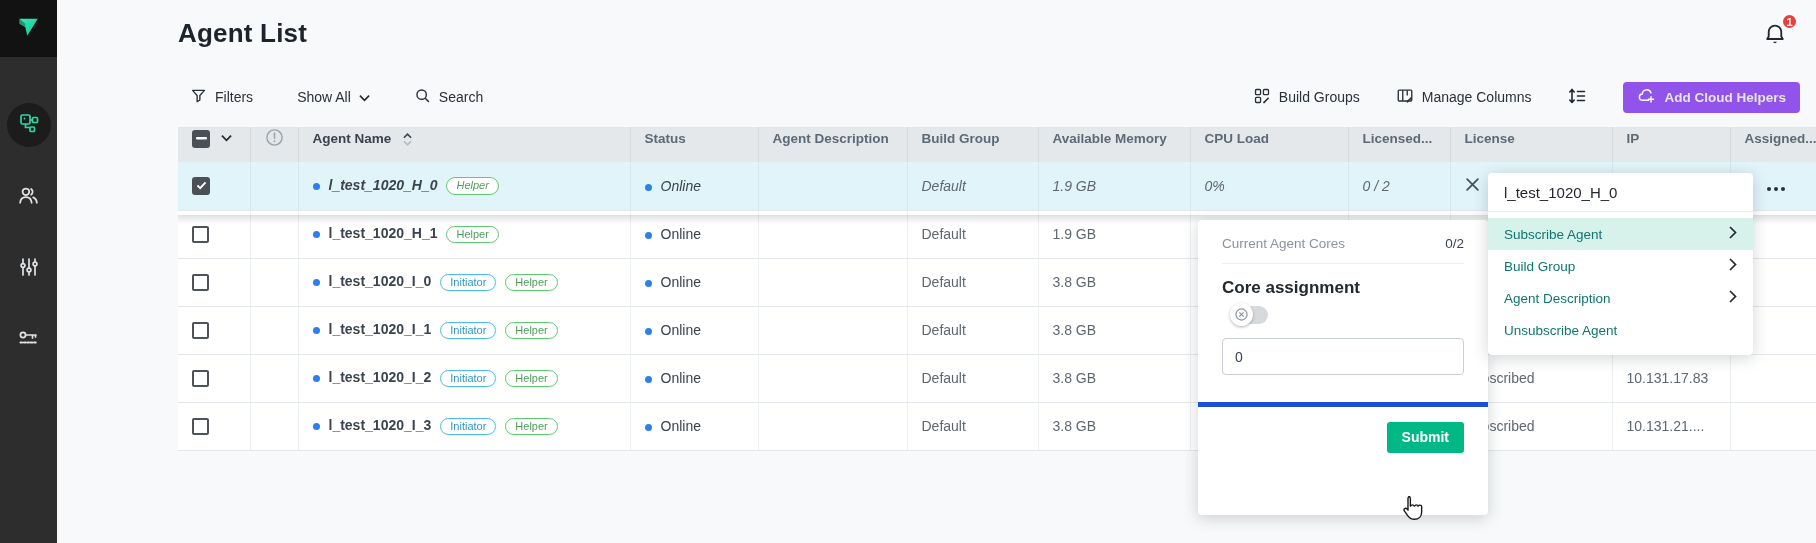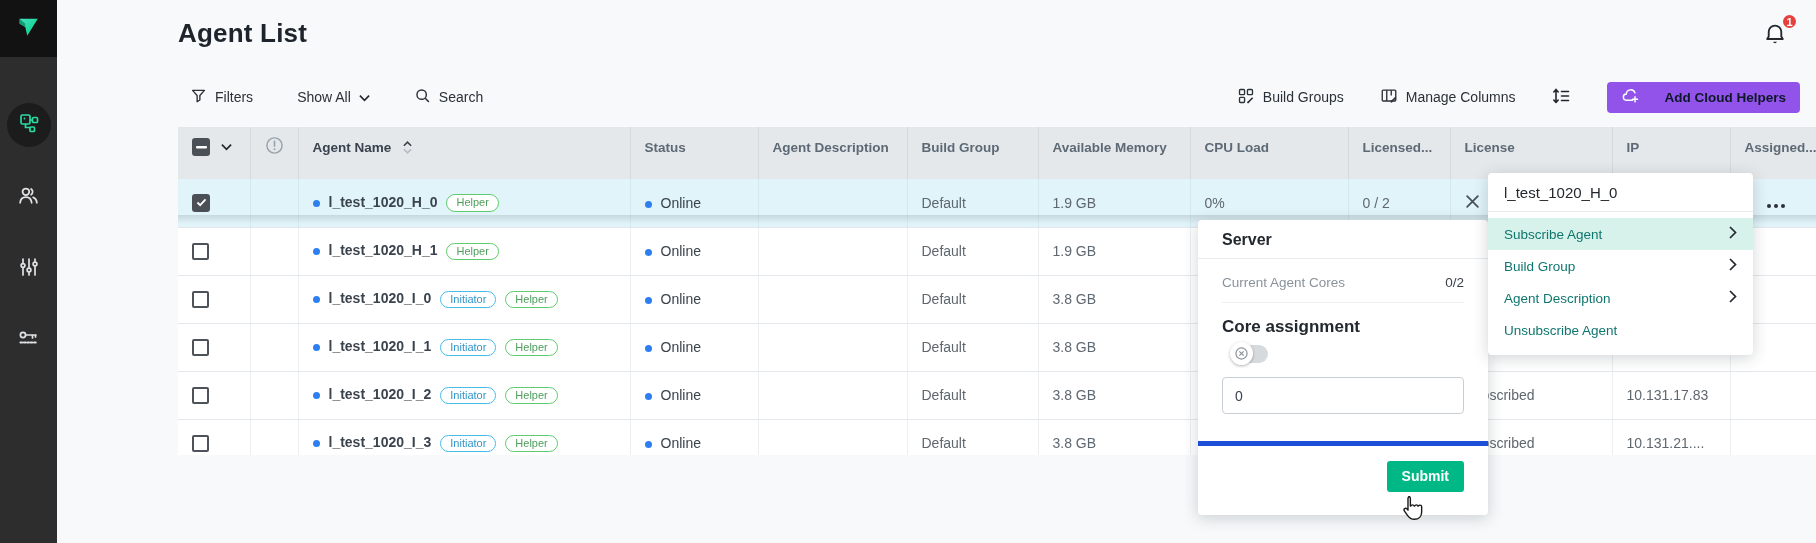--- a/index.html
+++ b/index.html
@@ -21,32 +21,32 @@
   .bell-wrap { position:absolute; right:24px; top:20px; width:30px; height:32px; cursor:pointer; }
   .bell-badge { position:absolute; right:-6px; top:-7px; min-width:17px; height:17px; border-radius:9px;
     background:#e6403d; color:#fff; font-size:11px; font-weight:700; display:flex; align-items:center; justify-content:center;
     border:2px solid #f7f9fa; padding:0 2px; }
 
   
   .toolbar { position:absolute; left:190px; top:80px; width:1610px; height:34px; display:flex; align-items:center; }
   .tool-item { display:flex; align-items:center; gap:8px; font-size:14px; color:#2b3138; cursor:pointer; white-space:nowrap; }
   .tool-gap { margin-right:44px; }
   .toolbar-right { margin-left:auto; display:flex; align-items:center; gap:36px; }
-  .btn-purple { display:flex; align-items:center; gap:24px; background:#9153e9; color:#0f172a; font-size:13.5px; font-weight:700;
+  .btn-purple { display:flex; align-items:center; gap:8px; background:#9153e9; color:#e5e5e5; font-size:13.5px; font-weight:700;
     height:31px; padding:0 14px; border-radius:4px; border:none; cursor:pointer; font-family:inherit; }
 
   
   .table-wrap { position:absolute; left:178px; top:127px; width:1638px; height:328px; overflow:hidden; z-index:1; }
   table { border-collapse:collapse; table-layout:fixed; width:1760px; background:#fff; }
-  th { height:52px; background:#e5e8eb; color:#5d6a75; font-size:13.5px; font-weight:700; text-align:left;
+  th { height:35px; background:#e5e8eb; color:#5d6a75; font-size:13.5px; font-weight:700; text-align:left;
     padding:0 8px 12px 14px; border-right:1px solid #d4dade; white-space:nowrap; overflow:hidden; }
   th.hdr-name { color:#39424d; }
   td { height:48px; font-size:14px; color:#5f6770; padding:0 8px 0 14px; border-bottom:1px solid #e4e8ec;
     border-right:1px solid #eceff1; white-space:nowrap; overflow:hidden; background:#fff; }
-  tr.selected td { background:#e1f4f9; border-right-color:#d4e9ef; }
+  tr.selected td { background:#e1f4f9; border-right-color:#d4e9ef;font-style:italic; }
   .row-shadow { position:absolute; left:178px; top:215px; width:1638px; height:9px; z-index:2; pointer-events:none;
     background:linear-gradient(to bottom, rgba(60,70,80,.16), rgba(60,70,80,0)); }
 
   .agent-name { font-weight:700; color:#3a434e; font-size:14px; margin-left:9px; }
   .dot { display:inline-block; width:7px; height:7px; border-radius:50%; background:#2d7ff0; vertical-align:middle; }
   .status-cell .dot { margin-right:9px; }
   .status-text { color:#39424d; }
   .badge { display:inline-block; border:1px solid; border-radius:10px; background:#fff; font-size:11px;
     padding:2px 9px 2.5px; margin-left:9px; vertical-align:middle; line-height:1; }
   .badge.helper { color:#4f9f5d; border-color:#5ecb6e; }
@@ -402,21 +402,20 @@
     <td>10.131.21....</td>
     <td></td>
   </tr>
 
   </tbody>
 </table>
 </div>
 <div class="row-shadow"></div>
 
 <div class="server-popup">
-  <div class="sp-title">Server</div>
   <div class="sp-body">
     <div class="sp-row">
       <span>Current Agent Cores</span>
       <span class="sp-val">0/2</span>
     </div>
     <div class="sp-thin-div"></div>
     <div class="sp-section">Core assignment</div>
     <div class="sp-desc-row">
       <div class="toggle">
         <div class="knob">

